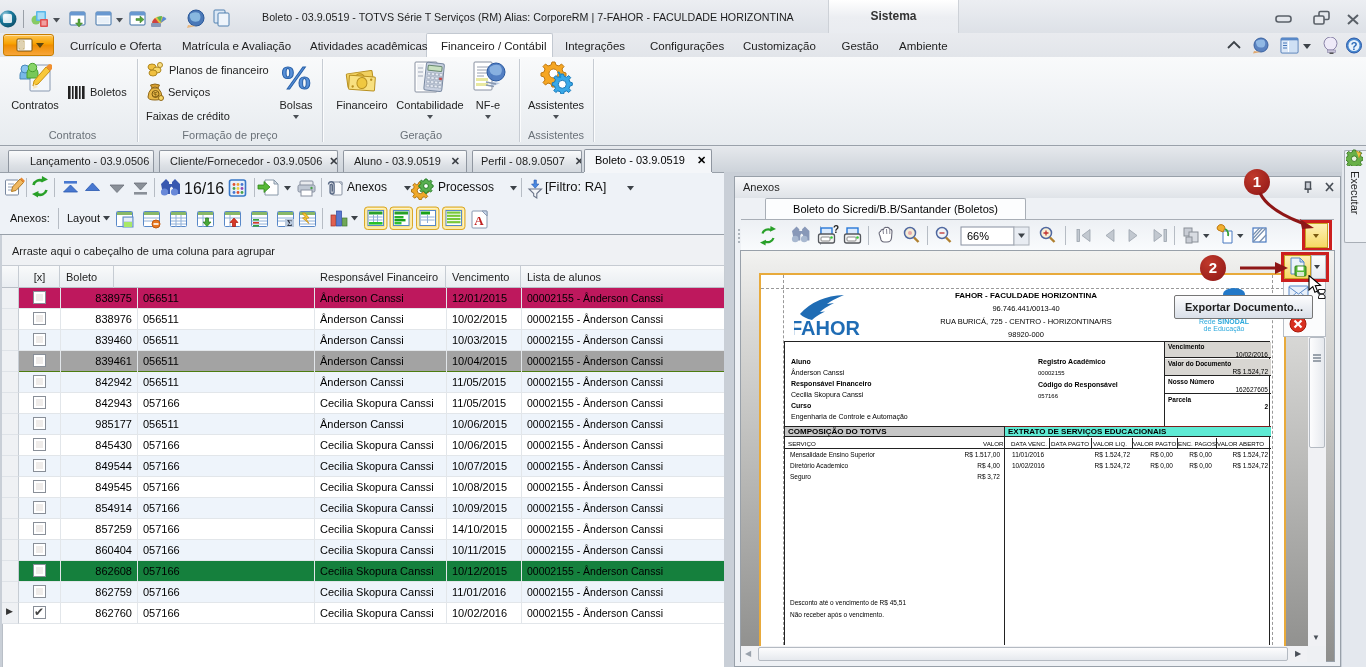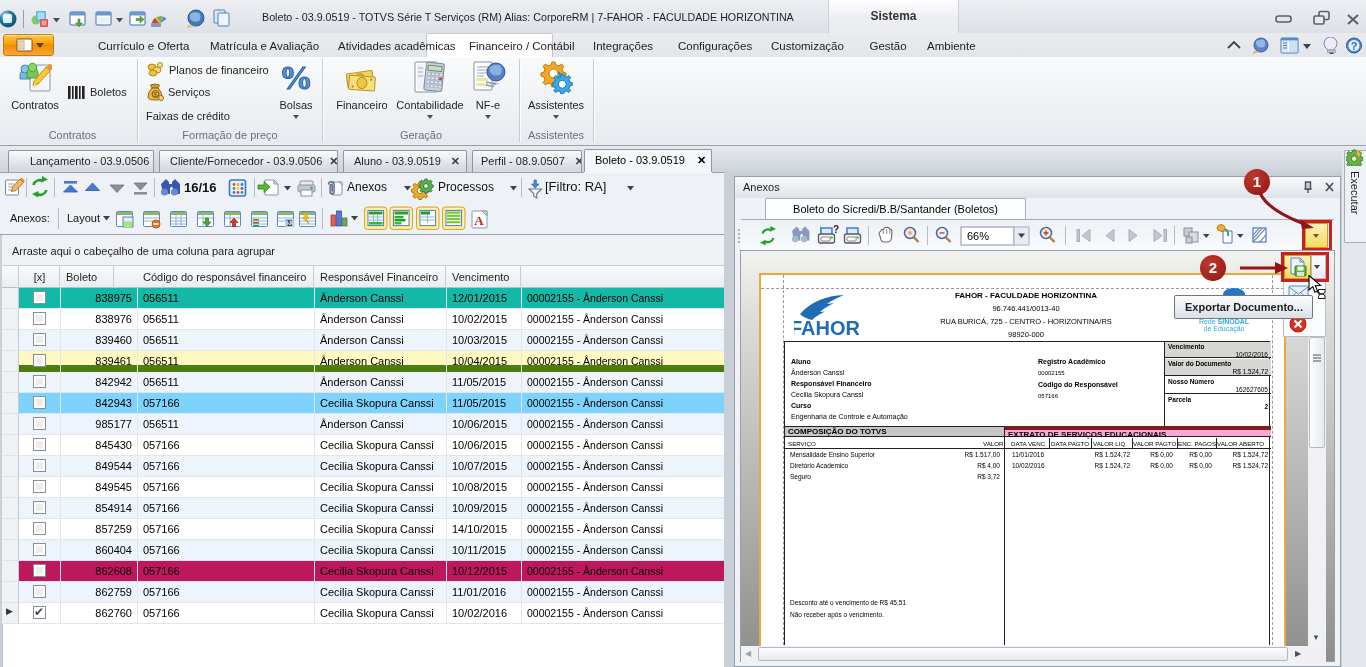--- a/index.html
+++ b/index.html
@@ -4,21 +4,21 @@
 <style>
 *{margin:0;padding:0;box-sizing:border-box;}
 html,body{width:1366px;height:667px;overflow:hidden;}
 body{font-family:"Liberation Sans",sans-serif;position:relative;background:#e7eaee;}
 .abs{position:absolute;}
 
 #titlebar{left:0;top:0;width:1366px;height:33px;background:linear-gradient(#eceef2,#dde1e7);}
 #titletext{left:262px;top:11px;font-size:10.7px;color:#1e1e1e;white-space:nowrap;}
 
 #tabrow{left:0;top:33px;width:1366px;height:24px;background:linear-gradient(#e9ebef,#e2e5ea);}
-.rtab{position:absolute;top:35px;height:22px;line-height:22px;font-size:11.5px;color:#1e1e1e;text-align:center;white-space:nowrap;margin-left:28px;}
+.rtab{position:absolute;top:35px;height:22px;line-height:22px;font-size:11.5px;color:#1e1e1e;text-align:center;white-space:nowrap;}
 #apptab{left:3px;top:34px;width:51px;height:22px;background:linear-gradient(#ffc550,#f7a100 45%,#ef8d00 50%,#f7a63b);border:1px solid #c87e00;border-radius:3px;box-shadow:inset 0 1px 0 rgba(255,255,255,.5);}
 #activetab{left:426px;top:33px;width:127px;height:24px;background:#fff;border:1px solid #c3c9d1;border-bottom:none;border-radius:2px 2px 0 0;}
 #sistemapanel{left:828px;top:0;width:131px;height:57px;background:linear-gradient(#ffffff,#eceef2 30%,#e6e9ee);border-left:1px solid #cdd1d7;border-right:1px solid #cdd1d7;}
 #sistemalabel{top:9px;text-align:center;font-size:12px;font-weight:bold;color:#333;}
 
 #ribbon{left:0;top:57px;width:1366px;height:89px;background:linear-gradient(#f9fafb,#eef1f4 60%,#e7ebef);border-bottom:1px solid #9aa1aa;}
 .gsep{position:absolute;top:59px;height:83px;width:1px;background:#c7ccd3;box-shadow:1px 0 0 #fbfcfd;}
 .glabel{position:absolute;top:129px;height:13px;font-size:11px;color:#6a7178;text-align:center;}
 .biglabel{position:absolute;font-size:11px;color:#1e1e1e;text-align:center;}
 .caret{position:absolute;width:0;height:0;border-left:3px solid transparent;border-right:3px solid transparent;border-top:4px solid #4a4f55;}
@@ -315,21 +315,21 @@
 <div class="abs" id="tabstrip"></div>
 <div class="dtab" style="left:8px;width:146px;"><span style="margin-left:21px;line-height:21px;display:inline-block;">Lançamento - 03.9.0506</span><span class="x" style="margin-left:7px;">✕</span></div>
 <div class="dtab" style="left:159px;width:179px;"><span style="margin-left:10px;line-height:21px;display:inline-block;">Cliente/Fornecedor - 03.9.0506</span><span class="x" style="margin-left:7px;">✕</span></div>
 <div class="dtab" style="left:343px;width:124px;"><span style="margin-left:10px;line-height:21px;display:inline-block;">Aluno - 03.9.0519</span><span class="x" style="margin-left:10px;">✕</span></div>
 <div class="dtab" style="left:472px;width:110px;"><span style="margin-left:8px;line-height:21px;display:inline-block;">Perfil - 08.9.0507</span><span class="x" style="margin-left:10px;">✕</span></div>
 <div id="dtab-active"><span style="margin-left:10px;line-height:21px;display:inline-block;">Boleto - 03.9.0519</span><span class="x" style="margin-left:12px;font-weight:bold;">✕</span></div>
 <div class="abs" id="toolbars"></div>
 <div class="abs" style="left:0;top:172px;width:724px;height:1px;background:#98a0a9;"></div>
 <div class="abs" style="left:584px;top:172px;width:128px;height:1px;background:#f4f6f9;z-index:2;"></div>
 <div class="abs" style="left:723px;top:235px;width:1px;height:432px;background:#a8aeb6;"></div>
-<div class="tbtext" style="left:184px;top:180px;font-size:13px;font-weight:bold;">16/16</div>
+<div class="tbtext" style="left:184px;top:180px;font-size:16px;">16/16</div>
 <div class="tbtext" style="left:347px;top:180px;">Anexos</div>
 <div class="tbtext" style="left:438px;top:180px;">Processos</div>
 <div class="tbtext" style="left:545px;top:179px;font-size:13px;">[Filtro: RA]</div>
 <svg class="abs" style="left:0;top:172px;" width="724" height="31" viewBox="0 0 724 31">
 <g id="tb1">
 <g>
         <rect x="5.5" y="8" width="13" height="15" rx="1" fill="#fff" stroke="#7888a0"></rect>
         <line x1="8" y1="12" x2="14" y2="12" stroke="#90a0b8"></line>
         <line x1="8" y1="15" x2="14" y2="15" stroke="#90a0b8"></line>
         <line x1="8" y1="18" x2="12" y2="18" stroke="#90a0b8"></line>
@@ -555,26 +555,26 @@
 <div class="tbtext" style="left:10px;top:212px;font-size:11px;">Anexos:</div>
 <div class="tbtext" style="left:67px;top:212px;font-size:11px;">Layout</div>
 <div class="abs" id="gridpanel"></div>
 <div class="abs" id="groupbar">
     <span style="left:10px;">Arraste aqui o cabeçalho de uma coluna para agrupar</span>
   </div>
 <div class="abs" id="gridheader">
 <div class="hcell" style="left:0;width:17px;border-right:1px solid #c6ccd3;"></div>
 <div class="hcell" style="left:18px;width:40px;text-align:center;padding-left:0;">[x]</div>
 <div class="hcell" style="left:59px;width:53px;">Boleto</div>
-<div class="hcell" style="left:136px;width:176px;">Código do responsável financeiro</div>
 <div class="hcell" style="left:313px;width:131px;">Responsável Financeiro</div>
 <div class="hcell" style="left:445px;width:74px;">Vencimento</div>
+<div class="hcell" style="left:520px;width:203px;">Lista de alunos</div>
 </div>
 <div id="gridrows" class="abs" style="left:2px;top:288px;width:722px;">
-    <div class="gridrow" style="top:0px;background:#14b8a6;border-bottom:1px solid #e2e6ea;">
+    <div class="gridrow" style="top:0px;background:#be185d;border-bottom:1px solid #e2e6ea;">
 <div class="rowind"></div>
 <div class="cb" style="left:31px;">
         <i></i>
       </div>
 <div class="cell cellr" style="left:59px;width:76px;">838975</div>
 <div class="cell" style="left:136px;width:176px;">056511</div>
 <div class="cell" style="left:313px;width:131px;">Ânderson Canssi</div>
 <div class="cell" style="left:445px;width:74px;">12/01/2015</div>
 <div class="cell" style="left:520px;width:203px;font-size:10.5px;">00002155 - Ânderson Canssi</div>
 </div>
@@ -593,21 +593,21 @@
 <div class="rowind"></div>
 <div class="cb" style="left:31px;">
         <i></i>
       </div>
 <div class="cell cellr" style="left:59px;width:76px;">839460</div>
 <div class="cell" style="left:136px;width:176px;">056511</div>
 <div class="cell" style="left:313px;width:131px;">Ânderson Canssi</div>
 <div class="cell" style="left:445px;width:74px;">10/03/2015</div>
 <div class="cell" style="left:520px;width:203px;font-size:10.5px;">00002155 - Ânderson Canssi</div>
 </div>
-    <div class="gridrow" style="top:63px;background:#fef9c3;border-bottom:7px solid #4d7c0f;">
+    <div class="gridrow" style="top:63px;background:#a3a3a3;border-bottom:1px solid #4d7c0f;">
 <div class="rowind"></div>
 <div class="cb" style="left:31px;">
         <i></i>
       </div>
 <div class="cell cellr" style="left:59px;width:76px;">839461</div>
 <div class="cell" style="left:136px;width:176px;">056511</div>
 <div class="cell" style="left:313px;width:131px;">Ânderson Canssi</div>
 <div class="cell" style="left:445px;width:74px;">10/04/2015</div>
 <div class="cell" style="left:520px;width:203px;font-size:10.5px;">00002155 - Ânderson Canssi</div>
 </div>
@@ -615,21 +615,21 @@
 <div class="rowind"></div>
 <div class="cb" style="left:31px;">
         <i></i>
       </div>
 <div class="cell cellr" style="left:59px;width:76px;">842942</div>
 <div class="cell" style="left:136px;width:176px;">056511</div>
 <div class="cell" style="left:313px;width:131px;">Ânderson Canssi</div>
 <div class="cell" style="left:445px;width:74px;">11/05/2015</div>
 <div class="cell" style="left:520px;width:203px;font-size:10.5px;">00002155 - Ânderson Canssi</div>
 </div>
-    <div class="gridrow" style="top:105px;background:#7dd3fc;border-bottom:1px solid #e2e6ea;">
+    <div class="gridrow" style="top:105px;background:#ffffff;border-bottom:1px solid #e2e6ea;">
 <div class="rowind"></div>
 <div class="cb" style="left:31px;">
         <i></i>
       </div>
 <div class="cell cellr" style="left:59px;width:76px;">842943</div>
 <div class="cell" style="left:136px;width:176px;">057166</div>
 <div class="cell" style="left:313px;width:131px;">Cecilia Skopura Canssi</div>
 <div class="cell" style="left:445px;width:74px;">11/05/2015</div>
 <div class="cell" style="left:520px;width:203px;font-size:10.5px;">00002155 - Ânderson Canssi</div>
 </div>
@@ -703,21 +703,21 @@
 <div class="rowind"></div>
 <div class="cb" style="left:31px;">
         <i></i>
       </div>
 <div class="cell cellr" style="left:59px;width:76px;">860404</div>
 <div class="cell" style="left:136px;width:176px;">057166</div>
 <div class="cell" style="left:313px;width:131px;">Cecilia Skopura Canssi</div>
 <div class="cell" style="left:445px;width:74px;">10/11/2015</div>
 <div class="cell" style="left:520px;width:203px;font-size:10.5px;">00002155 - Ânderson Canssi</div>
 </div>
-    <div class="gridrow" style="top:273px;background:#be185d;border-bottom:1px solid #e2e6ea;text-decoration:underline;">
+    <div class="gridrow" style="top:273px;background:#15803d;border-bottom:1px solid #e2e6ea;text-decoration:underline;">
 <div class="rowind"></div>
 <div class="cb" style="left:31px;">
         <i></i>
       </div>
 <div class="cell cellr" style="left:59px;width:76px;">862608</div>
 <div class="cell" style="left:136px;width:176px;">057166</div>
 <div class="cell" style="left:313px;width:131px;">Cecilia Skopura Canssi</div>
 <div class="cell" style="left:445px;width:74px;">10/12/2015</div>
 <div class="cell" style="left:520px;width:203px;font-size:10.5px;">00002155 - Ânderson Canssi</div>
 </div>
@@ -895,21 +895,21 @@
         <span style="position:absolute;right:3px;top:8px;font-weight:bold;">2</span>
       </div>
     <div class="abs" style="left:379px;top:0;width:1px;height:84px;background:#222;"></div>
     <div class="abs" style="left:6px;top:14px;width:370px;font-size:7px;color:#000;line-height:11px;">
       <b>Aluno</b><br>Ânderson Canssi<br><b>Responsável Financeiro</b><br>Cecilia Skopura Canssi<br><b>Curso</b><br>Engenharia de Controle e Automação
     </div>
     <div class="abs" style="left:253px;top:14px;width:180px;font-size:7px;color:#000;line-height:11px;">
       <b>Registro Acadêmico</b><br><span style="font-size:6px;">00002155</span><br><b>Código do Responsável</b><br><span style="font-size:6px;">057166</span>
     </div>
     <div class="abs" style="left:0;top:84px;width:219px;height:11px;background:#c6c6c6;border-top:1px solid #222;border-bottom:1px solid #222;font-size:8px;font-weight:bold;color:#000;padding-left:3px;">COMPOSIÇÃO DO TOTVS</div>
-    <div class="abs" style="left:220px;top:84px;width:266px;height:11px;background:#f9a8d4;border-top:4px solid #7f1d1d;border-bottom:1px solid #222;font-size:8px;font-weight:bold;color:#000;padding-left:3px;">EXTRATO DE SERVIÇOS EDUCACIONAIS</div>
+    <div class="abs" style="left:220px;top:84px;width:266px;height:11px;background:#5eead4;border-top:1px solid #7f1d1d;border-bottom:1px solid #222;font-size:8px;font-weight:bold;color:#000;padding-left:3px;">EXTRATO DE SERVIÇOS EDUCACIONAIS</div>
     <div class="abs" style="left:0;top:96px;width:486px;height:11px;border-bottom:1px solid #222;font-size:6.2px;color:#000;">
       <span style="position:absolute;left:3px;top:2px;">SERVIÇO</span>
         <span style="position:absolute;left:198px;top:2px;">VALOR</span>
       <span style="position:absolute;left:226px;top:2px;">DATA VENC.</span>
         <span style="position:absolute;left:266px;top:2px;">DATA PAGTO</span>
       <span style="position:absolute;left:308px;top:2px;">VALOR LIQ.</span>
         <span style="position:absolute;left:348px;top:2px;">VALOR PAGTO</span>
       <span style="position:absolute;left:393px;top:2px;">ENC. PAGOS</span>
         <span style="position:absolute;left:432px;top:2px;">VALOR ABERTO</span>
     </div>

